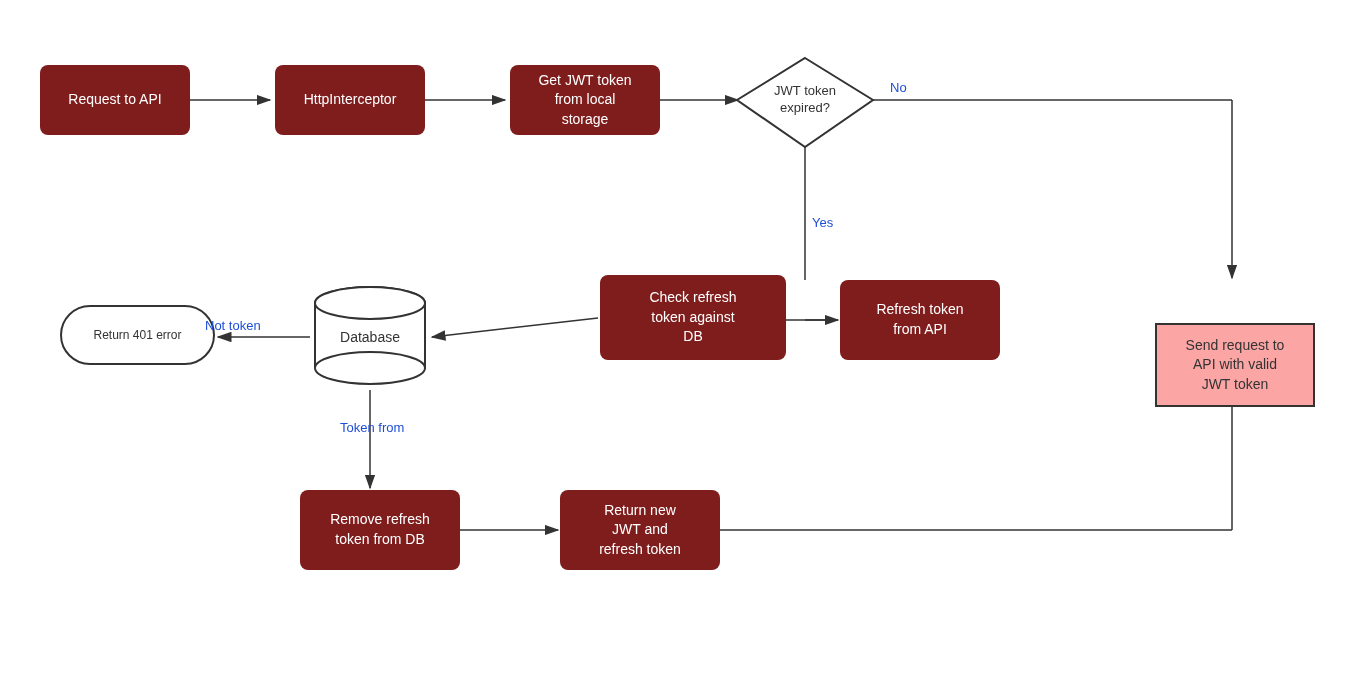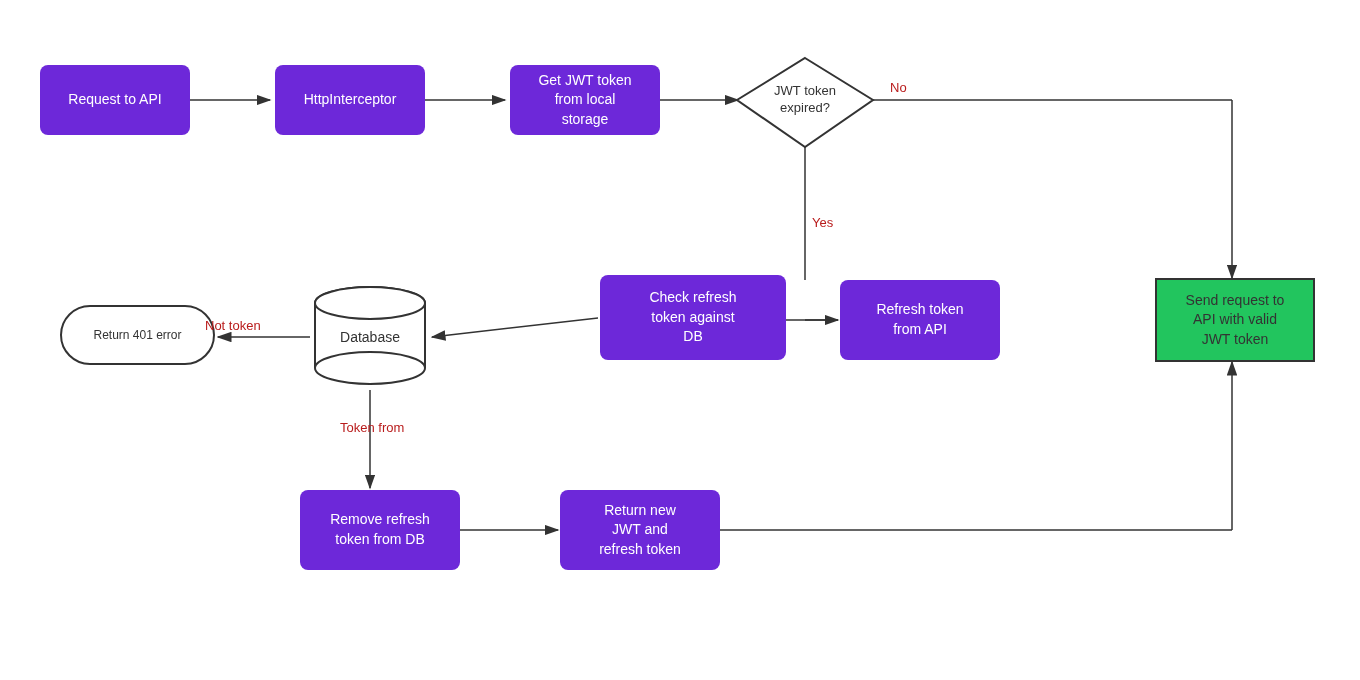--- a/index.html
+++ b/index.html
@@ -11,62 +11,63 @@
       overflow: hidden;
       position: relative;
     }
     .diagram {
       position: relative;
       width: 1360px;
       height: 680px;
     }
     .box {
       position: absolute;
-      background: #6d28d9;
+      background: #7f1d1d;
       color: #ffffff;
       border-radius: 8px;
       display: flex;
       align-items: center;
       justify-content: center;
       text-align: center;
       font-size: 14px;
       line-height: 1.4;
       padding: 8px;
     }
     .box-outline {
       position: absolute;
-      background: #22c55e;
+      background: #fca5a5;
       color: #333333;
       border: 2px solid #333333;
       display: flex;
       align-items: center;
       justify-content: center;
       text-align: center;
       font-size: 14px;
       line-height: 1.4;
       padding: 10px;
+      margin-top: 45px;
     }
     .box-rounded {
       position: absolute;
       background: #ffffff;
       color: #333333;
       border: 2px solid #333333;
       border-radius: 30px;
       display: flex;
       align-items: center;
       justify-content: center;
       text-align: center;
       font-size: 12px;
       line-height: 1.4;
       padding: 10px;
     }
     .label {
       position: absolute;
       font-size: 13px;
-      color: #b91c1c;
+      color: #1d4ed8;
     }
     svg.arrows {
       position: absolute;
       top: 0;
       left: 0;
       width: 1360px;
       height: 680px;
       pointer-events: none;
     }
   </style>

